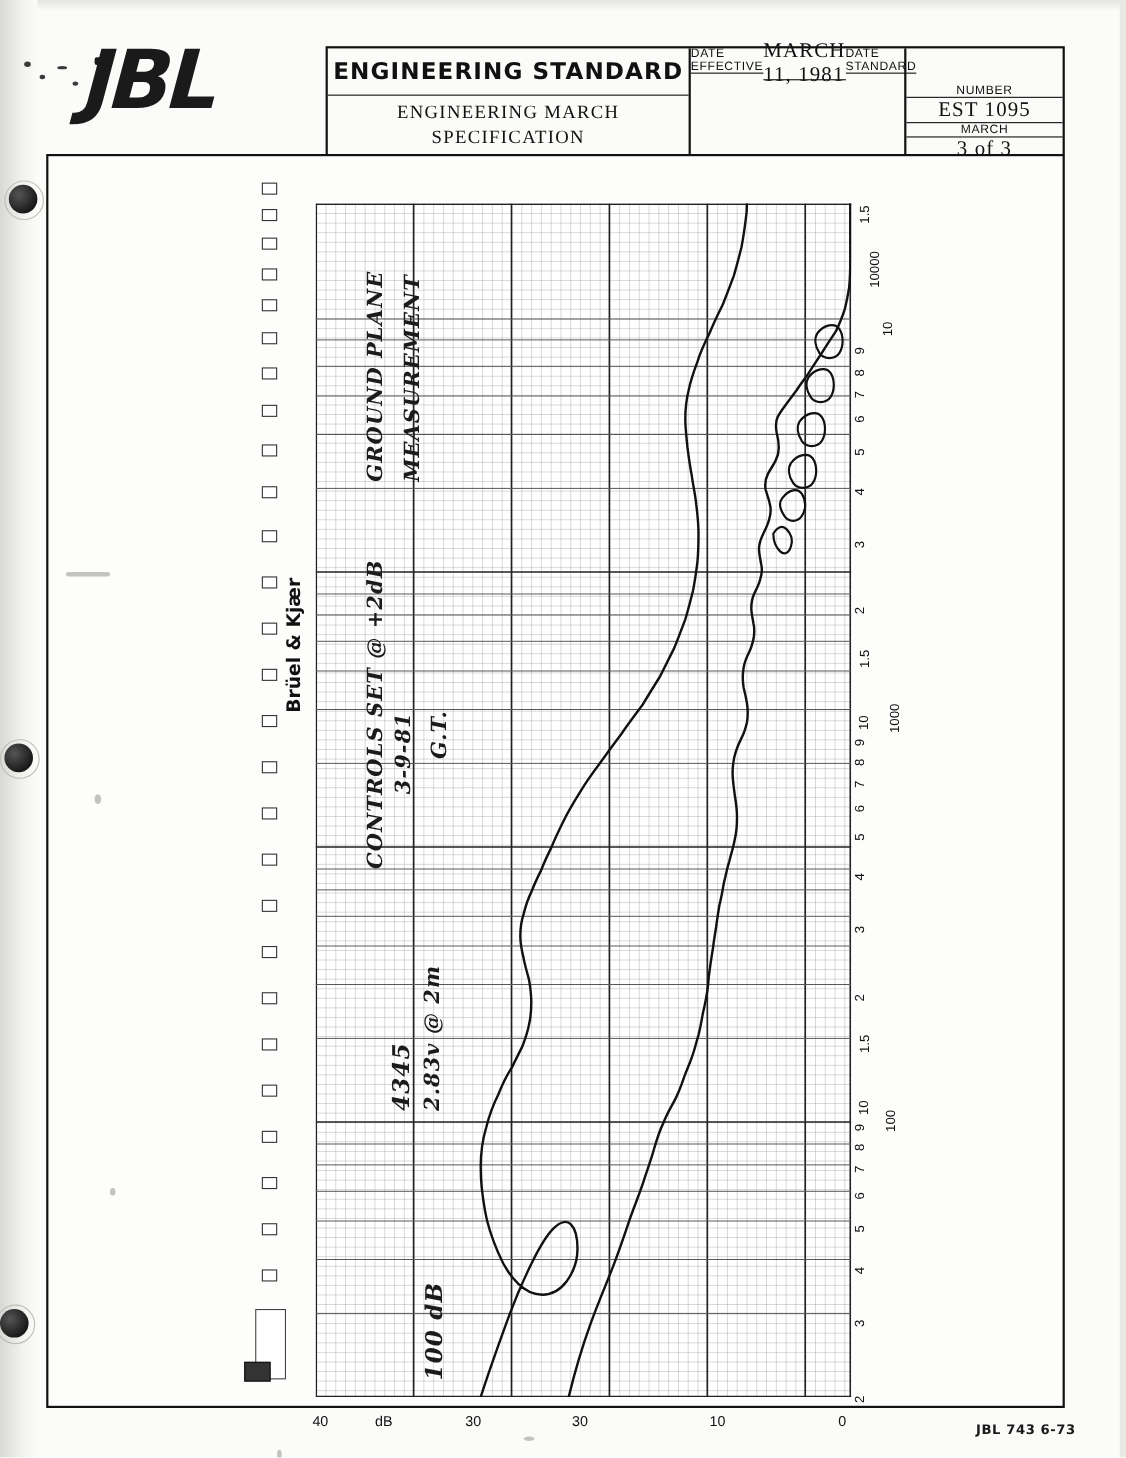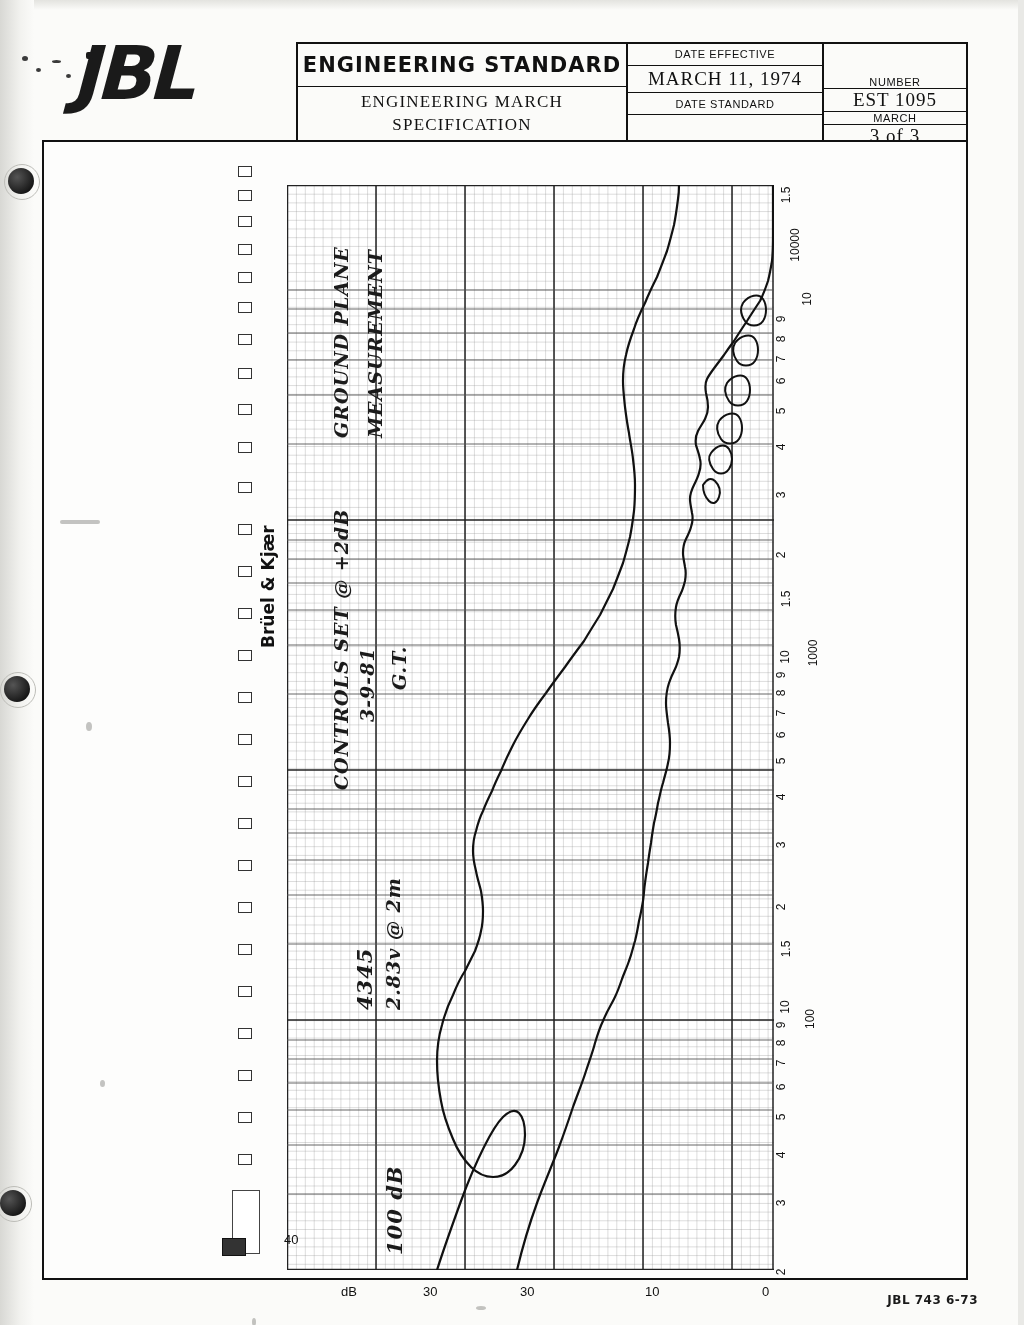--- a/index.html
+++ b/index.html
@@ -121,21 +121,21 @@
     font-family: "Liberation Serif", serif;
     font-size: 17px;
     letter-spacing: 1.2px;
     line-height: 1.35;
     text-align: center;
   }
   .tb-mid {
     width: 196px;
     border-right: 2px solid #111;
     box-sizing: border-box;
-    display: flex; flex-direction: column;
+    display: flex; flex-direction: row;
   }
   .tb-right {
     flex: 1;
     display: flex; flex-direction: column; margin-top: 32px;
   }
   .cell-head {
     height: 22px;
     border-bottom: 1px solid #111;
     display: flex; align-items: center; justify-content: center;
     font-size: 11px;
@@ -271,21 +271,21 @@
         <span class="eng-std">ENGINEERING  STANDARD</span>
       </div>
       <div class="row2">
         <span class="eng-design">ENGINEERING MARCH</span>
         <span class="eng-design">SPECIFICATION</span>
       </div>
     </div>
 
     <div class="tb-mid">
       <div class="cell-head">DATE EFFECTIVE</div>
-      <div class="cell-val">MARCH 11, 1974</div>
+      <div class="cell-val">MARCH 11, 1981</div>
       <div class="cell-head">DATE STANDARD</div>
       <div class="cell-val last"></div>
     </div>
 
     <div class="tb-right">
       <div class="cell-head">NUMBER</div>
       <div class="cell-val">EST 1095</div>
       <div class="cell-head">MARCH</div>
       <div class="cell-val last">3 of 3</div>
     </div>
@@ -578,21 +578,21 @@
     <div class="freq-tick-label" style="left:778px; top:352px;">7</div>
     <div class="freq-tick-label" style="left:778px; top:332px;">8</div>
     <div class="freq-tick-label" style="left:778px; top:312px;">9</div>
     <div class="freq-tick-label" style="left:800px; top:292px;">10</div>
 
     <div class="freq-tick-label" style="left:778px; top:238px;">10000</div>
     <div class="freq-tick-label" style="left:778px; top:188px;">1.5</div>
   </div>
 
   <div>
-    <div class="db-tick-label" style="left:284px; top:1232px;">40</div>
+    <div class="db-tick-label" style="left:284px; top:1284px;">40</div>
     <div class="db-tick-label" style="left:341px; top:1284px;">dB</div>
     <div class="db-tick-label" style="left:423px; top:1284px;">30</div>
     <div class="db-tick-label" style="left:520px; top:1284px;">30</div>
     <div class="db-tick-label" style="left:645px; top:1284px;">10</div>
     <div class="db-tick-label" style="left:762px; top:1284px;">0</div>
   </div>
 
   <div class="handwrite" style="left:352px; top:1010px; transform:rotate(-90deg); font-size:21px;">4345</div>
 
   <div class="handwrite" style="left:382px; top:1010px; transform:rotate(-90deg); font-size:19px;">2.83v @ 2m</div>

